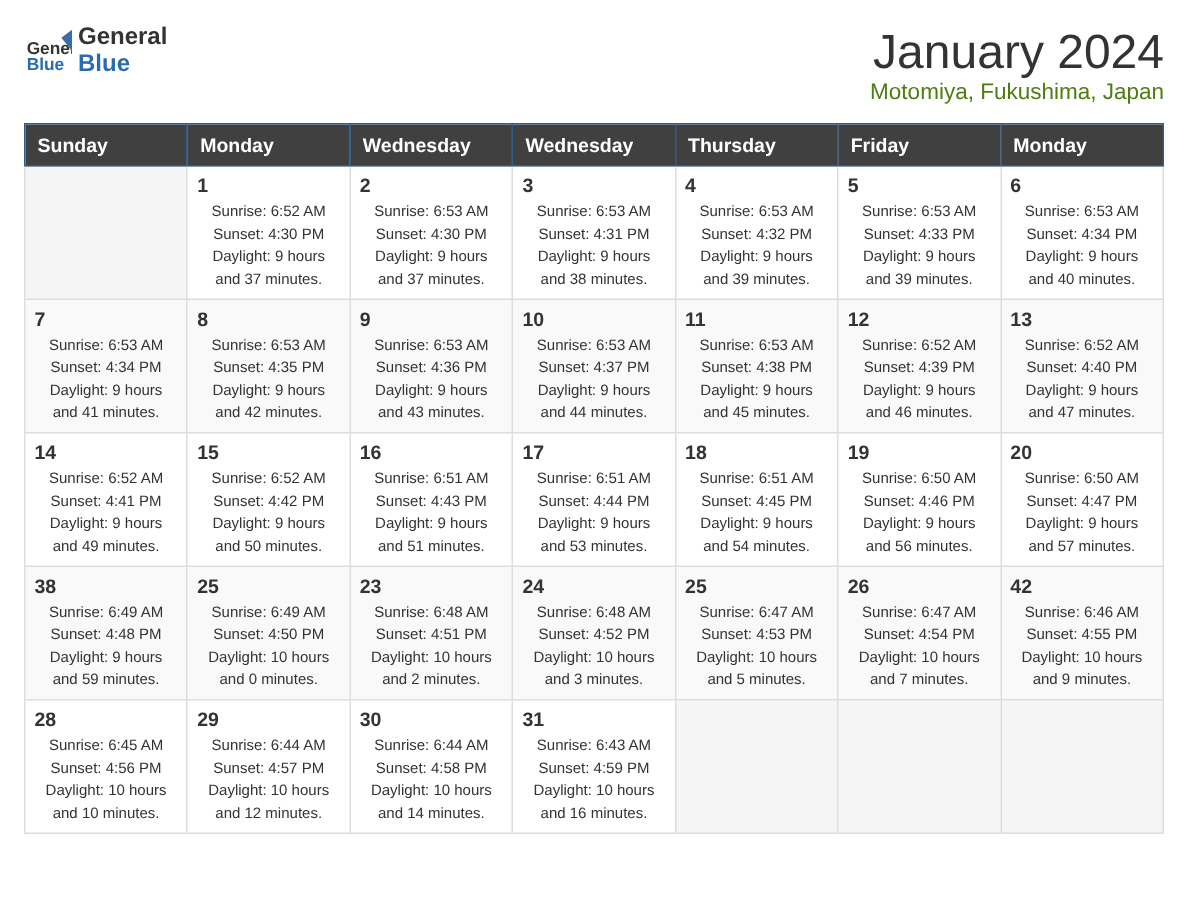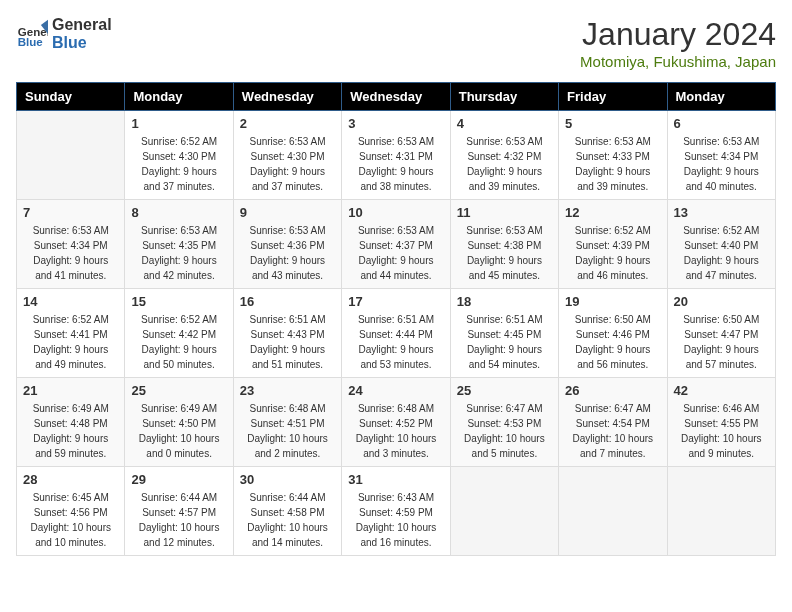--- a/index.html
+++ b/index.html
@@ -36,21 +36,21 @@
     .location {
       font-size: 15px;
       color: #4d7c0f;
     }
     .calendar {
       width: 100%;
       border-collapse: collapse;
       border: 1px solid #ccc;
     }
     .calendar th {
-      background-color: #000000;
+      background-color: #404040;
       color: #fff;
       font-size: 13px;
       font-weight: bold;
       padding: 6px 8px;
       text-align: left;
       border: 1px solid #2f5c8a;
     }
     .calendar td {
       vertical-align: top;
       padding: 5px 6px;
@@ -196,21 +196,21 @@
           <span class="day-number">19</span>
           <div class="day-info">Sunrise: 6:50 AM<br>Sunset: 4:46 PM<br>Daylight: 9 hours<br>and 56 minutes.</div>
         </td>
         <td>
           <span class="day-number">20</span>
           <div class="day-info">Sunrise: 6:50 AM<br>Sunset: 4:47 PM<br>Daylight: 9 hours<br>and 57 minutes.</div>
         </td>
       </tr>
       <tr>
         <td>
-          <span class="day-number">21</span>
+          <span class="day-number">38</span>
           <div class="day-info">Sunrise: 6:49 AM<br>Sunset: 4:48 PM<br>Daylight: 9 hours<br>and 59 minutes.</div>
         </td>
         <td>
           <span class="day-number">25</span>
           <div class="day-info">Sunrise: 6:49 AM<br>Sunset: 4:50 PM<br>Daylight: 10 hours<br>and 0 minutes.</div>
         </td>
         <td>
           <span class="day-number">23</span>
           <div class="day-info">Sunrise: 6:48 AM<br>Sunset: 4:51 PM<br>Daylight: 10 hours<br>and 2 minutes.</div>
         </td>

